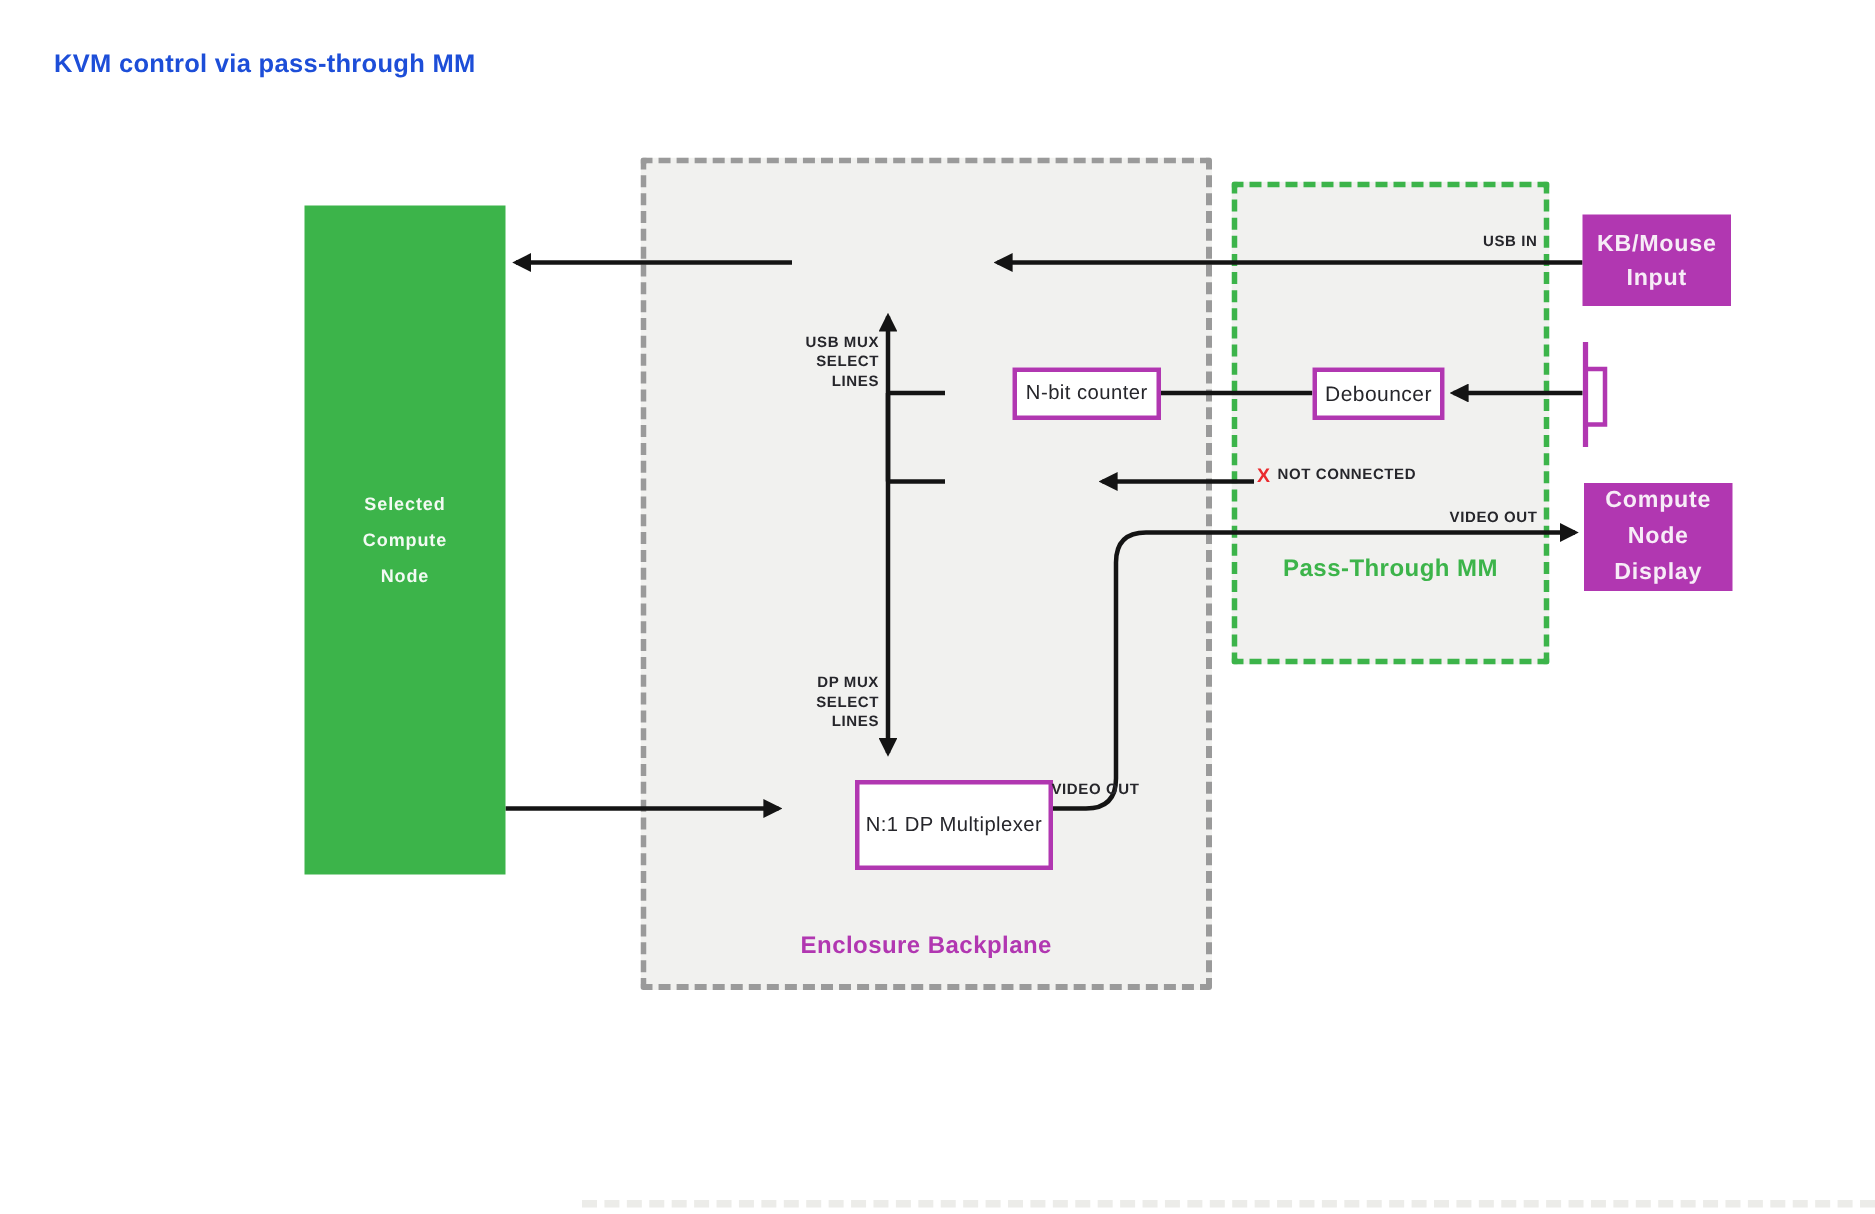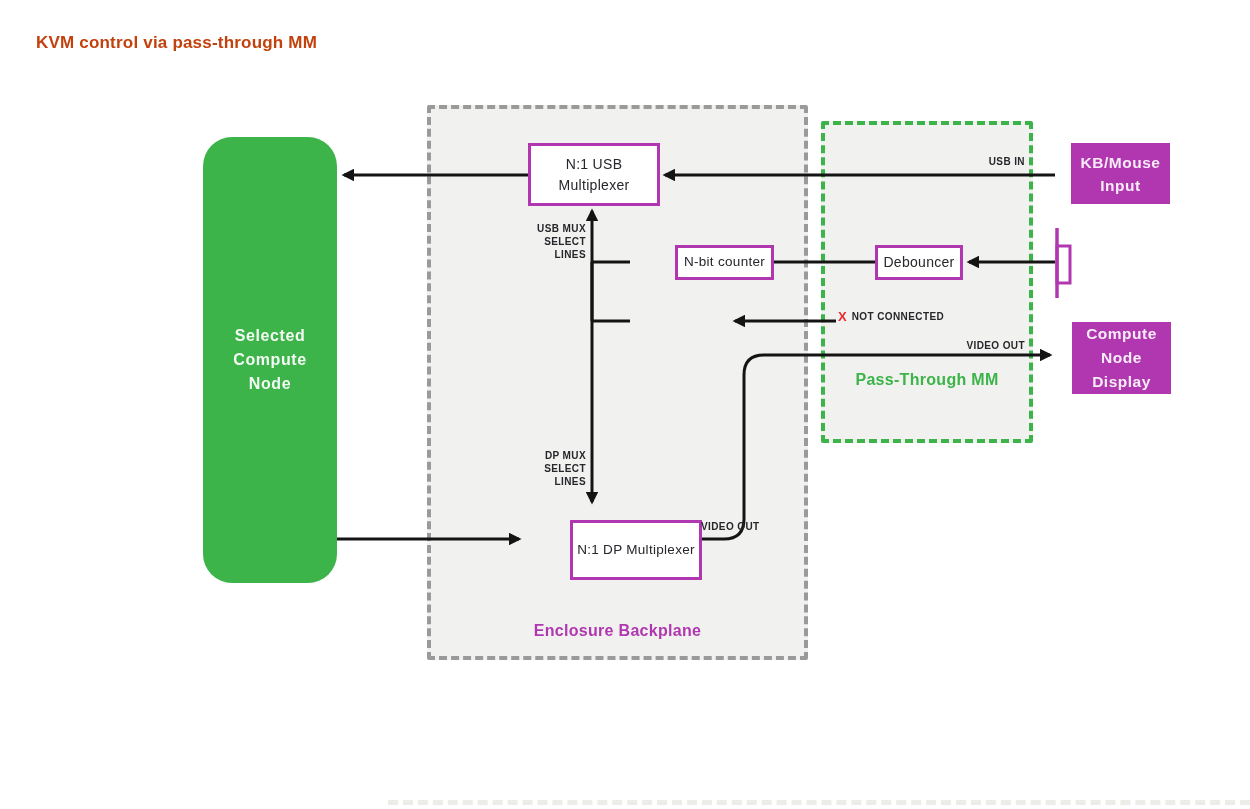--- a/index.html
+++ b/index.html
@@ -18,34 +18,34 @@
   
   #wires{position:absolute;left:0;top:0;z-index:5;}
   .wire{stroke:var(--c-wire);stroke-width:3;fill:none;}
   .arrhead{fill:var(--c-wire);}
   .mg{stroke:var(--c-magenta);fill:none;}
 
   
   .node{position:absolute;display:flex;align-items:center;justify-content:center;text-align:center;z-index:10;box-sizing:border-box;}
   .node.outline{background:#ffffff;border:3px solid var(--c-magenta);color:var(--c-text-dark);font-size:14px;line-height:1.5;letter-spacing:.3px;}
   .node.outline.small{font-size:13.5px;margin-left:45px;}
-  .node.fill-magenta{background:var(--c-magenta);color:var(--c-white-text);font-weight:bold;font-size:15.5px;line-height:23px;letter-spacing:.5px;margin-left:16px;}
-  .node.fill-green{background:var(--c-green);color:#f3faf3;font-weight:bold;font-size:16px;line-height:24px;letter-spacing:.6px;border-radius:29px;}
+  .node.fill-magenta{background:var(--c-magenta);color:var(--c-white-text);font-weight:bold;font-size:15.5px;line-height:23px;letter-spacing:.5px;}
+  .node.fill-green{background:var(--c-green);color:#f3faf3;font-weight:bold;font-size:12px;line-height:24px;letter-spacing:.6px;}
 
   
   .wlabel{position:absolute;font-size:10px;font-weight:bold;color:var(--c-text-dark);letter-spacing:.4px;line-height:13px;z-index:15;padding-left:38px;}
   .wlabel.right{text-align:right;}
 
   .notconn{position:absolute;display:flex;align-items:center;gap:5px;z-index:15;background:var(--c-panel-fill);padding:0 2px;}
   .notconn .xmark{color:var(--c-red-x);font-size:13px;font-weight:bold;line-height:13px;}
   .notconn .nclabel{font-size:10px;font-weight:bold;color:var(--c-text-dark);letter-spacing:.4px;}
 
   .push-label{position:absolute;font-size:13px;font-weight:bold;color:var(--c-text-dark);line-height:19px;letter-spacing:.2px;z-index:15;}
 
-  .page-title{position:absolute;left:36px;top:33px;font-size:17px;font-weight:bold;color:#c2410c;letter-spacing:.2px;z-index:15;}
+  .page-title{position:absolute;left:36px;top:33px;font-size:17px;font-weight:bold;color:#1d4ed8;letter-spacing:.2px;z-index:15;}
 
   .bottom-dashes{position:absolute;left:388px;right:0;top:800px;height:0;border-top:5px dashed #ecece9;z-index:0;}
 </style>
 </head>
 <body>
 
 <div id="canvas">
 
   <div class="page-title" data-bind="title">KVM control via pass-through MM</div>
 
@@ -87,22 +87,20 @@
     <path class="wire" d="M657,539 H724 Q744,539 744,519 V375 Q744,355 764,355 H1050" marker-end="url(#arr)"></path>
 
     <path class="mg" style="stroke-width:3.5;" d="M1057,228 V298"></path>
     <rect class="mg" style="stroke-width:3;" x="1057" y="246" width="13" height="37"></rect>
   </svg>
 
   <div class="node fill-green" style="left:203px;top:137px;width:134px;height:446px;" data-bind="nodes.selected_compute_node.label">Selected
 Compute
 Node</div>
 
-  <div class="node outline" style="left:528px;top:143px;width:132px;height:63px;" data-bind="nodes.usb_multiplexer.label">N:1 USB
-Multiplexer</div>
 
   <div class="node outline small" style="left:630px;top:245px;width:99px;height:35px;" data-bind="nodes.n_bit_counter.label">N-bit counter</div>
 
 
   <div class="node outline small" style="left:525px;top:520px;width:132px;height:60px;" data-bind="nodes.dp_multiplexer.label">N:1 DP Multiplexer</div>
 
   <div class="node outline" style="left:875px;top:245px;width:88px;height:35px;" data-bind="nodes.debouncer.label">Debouncer</div>
 
   <div class="node fill-magenta" style="left:1055px;top:143px;width:99px;height:61px;" data-bind="nodes.kb_mouse_input.label">KB/Mouse
 Input</div>

